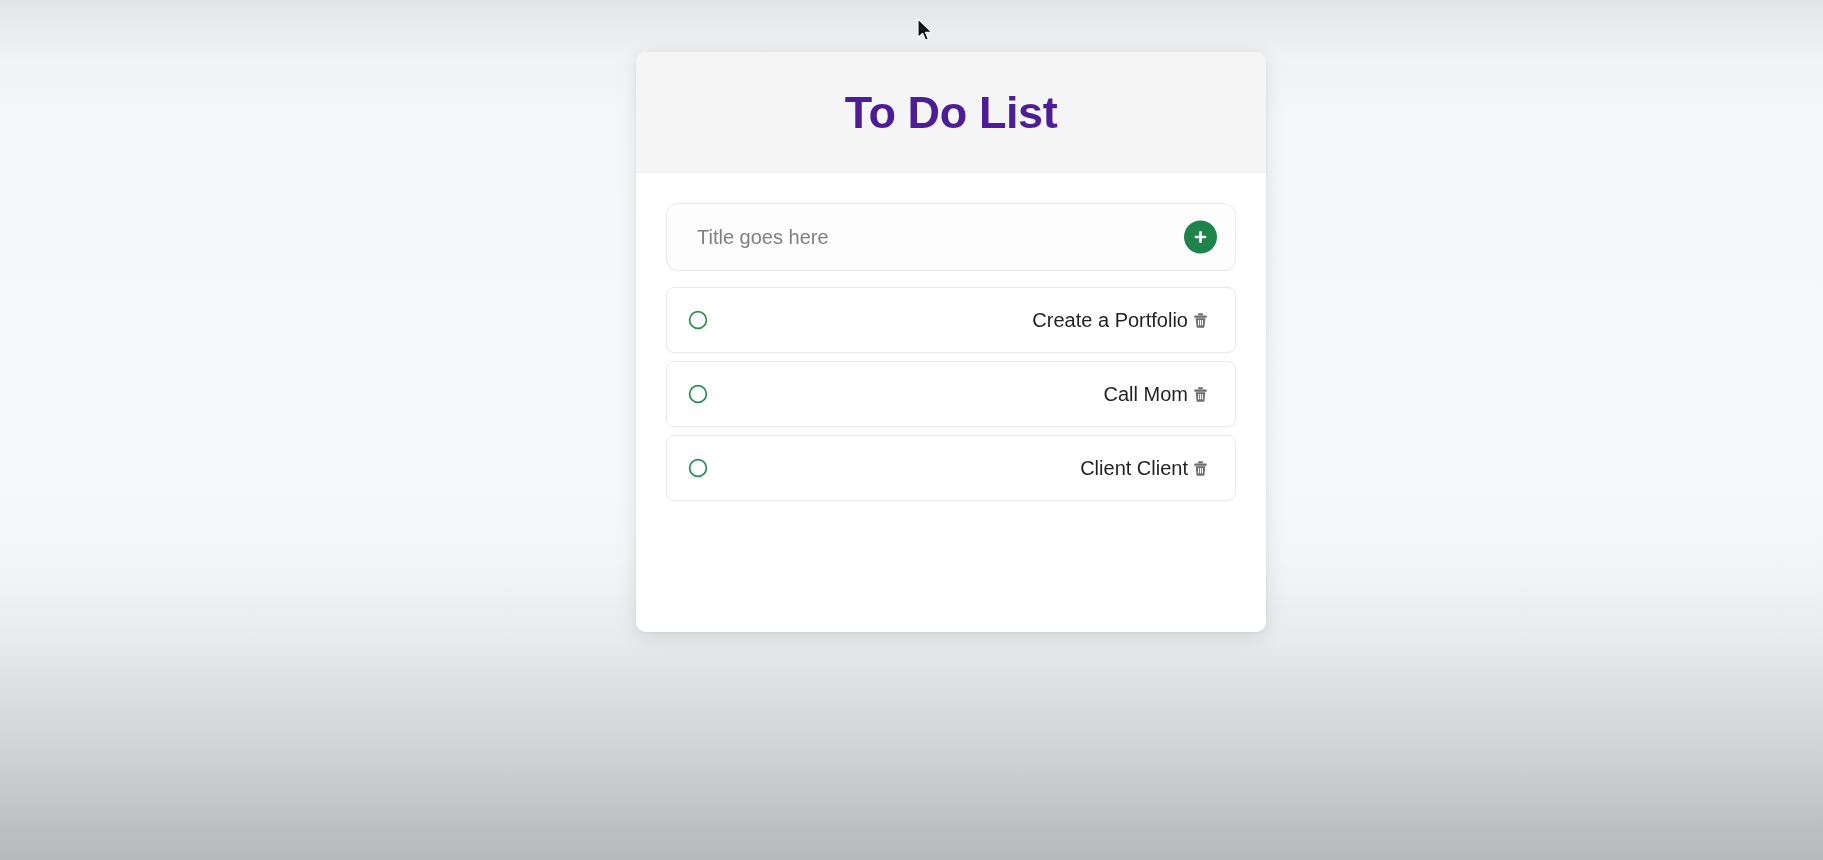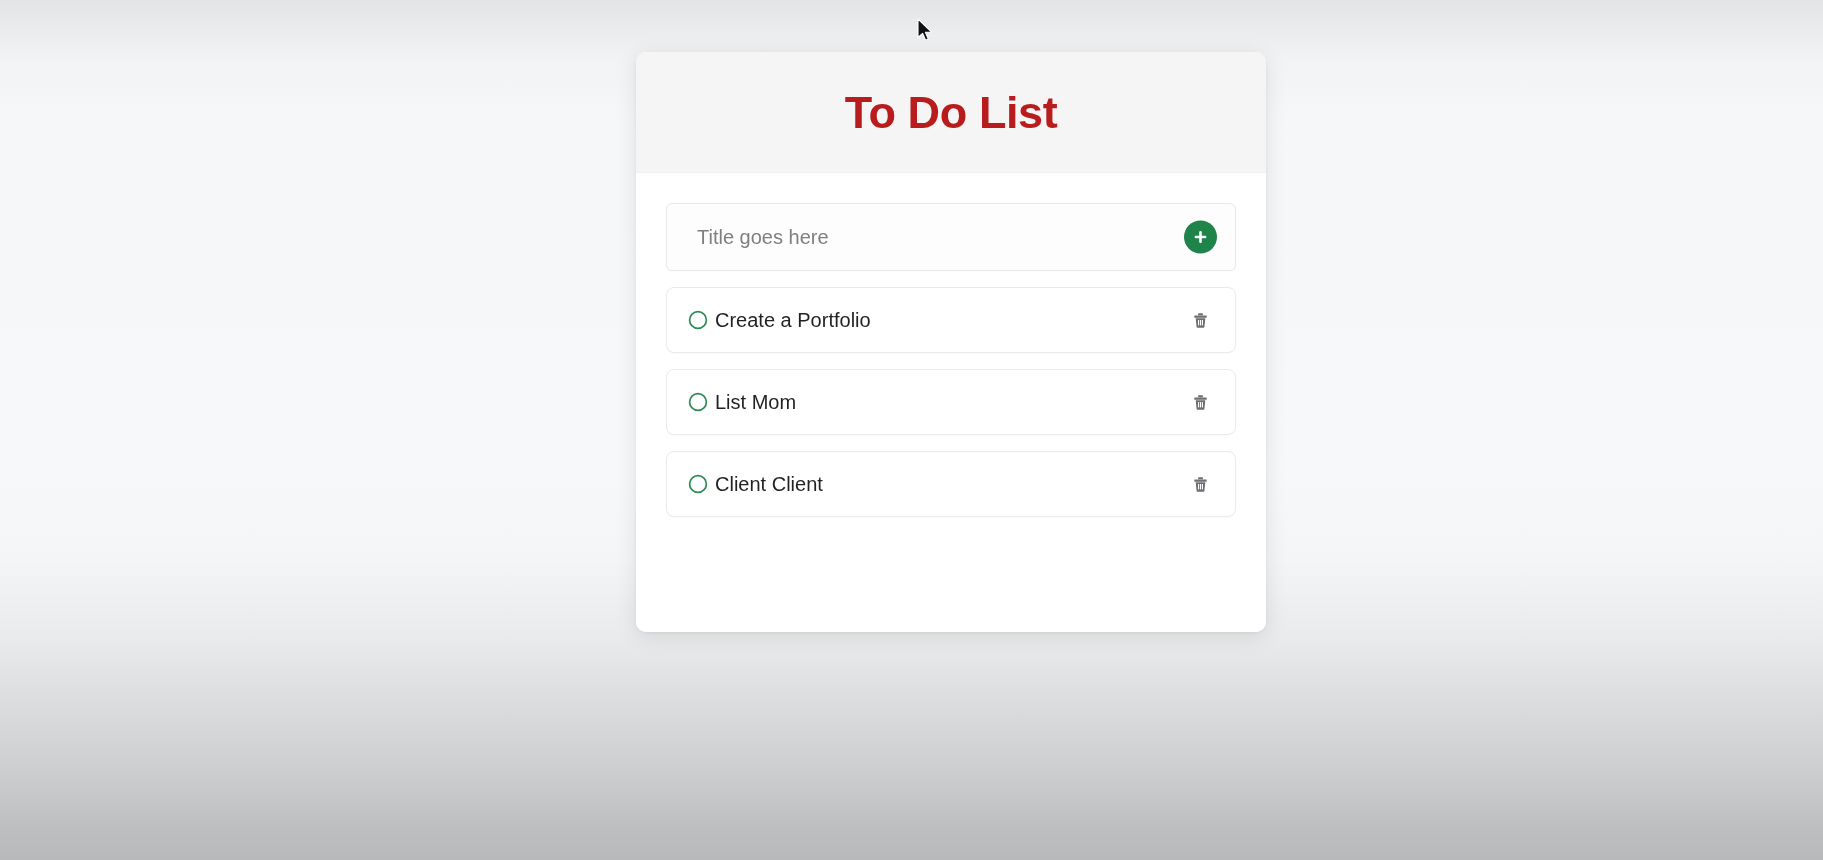--- a/index.html
+++ b/index.html
@@ -48,38 +48,38 @@
     background: #f5f5f6;
     display: flex;
     align-items: center;
     justify-content: center;
     border-bottom: 1px solid #f0f0f1;
   }
 
   .card-title {
     font-size: 45px;
     font-weight: bold;
-    color: #b91c1c;
+    color: #4c1d95;
     letter-spacing: -0.4px;
     line-height: 1;
     margin: 16px;
   }
 
   .card-body {
     flex: 1;
     padding: 30px 30px 0 30px;
     background: #ffffff;
   }
 
   
   .add-row {
     position: relative;
     height: 66px;
     border: 1px solid #e8e8e9;
-    border-radius: 6px;
+    border-radius: 12px;
     background: #fdfdfd;
     display: flex;
     align-items: flex-end;
     box-shadow: 0 1px 2px rgba(0,0,0,0.02);
     margin-bottom: 16px;
   }
 
   .add-input {
     flex: 1;
     height: 100%;
@@ -123,22 +123,23 @@
   }
 
   .task-row {
     position: relative;
     height: 64px;
     border: 1px solid #eaeaeb;
     border-radius: 8px;
     background: #ffffff;
     display: flex;
     align-items: center;
-    margin-bottom: 16px;
+    margin-bottom: 8px;
     box-shadow: 0 1px 2px rgba(0,0,0,0.02);
+    text-align: right;
   }
   .task-row.is-done {
     background: #fafafa;
     border-color: #e7e7e8;
   }
 
   .task-toggle {
     margin-left: 21px;
     width: 20px;
     height: 20px;
@@ -236,21 +237,21 @@
       </li>
 
       <li class="task-row">
         <button class="task-toggle">
           <span>
             <svg width="20" height="20" viewBox="0 0 20 20">
               <circle cx="10" cy="10" r="8.4" fill="none" stroke="#2e8b57" stroke-width="1.7"></circle>
             </svg>
           </span>
         </button>
-        <span class="task-label">List Mom</span>
+        <span class="task-label">Call Mom</span>
         <button class="task-delete">
           <span>
             <svg width="21" height="21" viewBox="0 0 21 21">
               <rect x="4.3" y="5.6" width="12.4" height="2.1" rx="0.5" fill="#6b6e72"></rect>
               <rect x="8.1" y="3.2" width="4.8" height="2.1" rx="0.6" fill="#6b6e72"></rect>
               <path d="M5.7 8.2 h9.6 l-0.85 8.6 a1 1 0 0 1 -1 0.9 h-5.9 a1 1 0 0 1 -1 -0.9 Z" fill="#6b6e72"></path>
               <rect x="8.0" y="10.0" width="1.1" height="5.4" fill="#ffffff"></rect>
               <rect x="9.95" y="10.0" width="1.1" height="5.4" fill="#ffffff"></rect>
               <rect x="11.9" y="10.0" width="1.1" height="5.4" fill="#ffffff"></rect>
             </svg>

